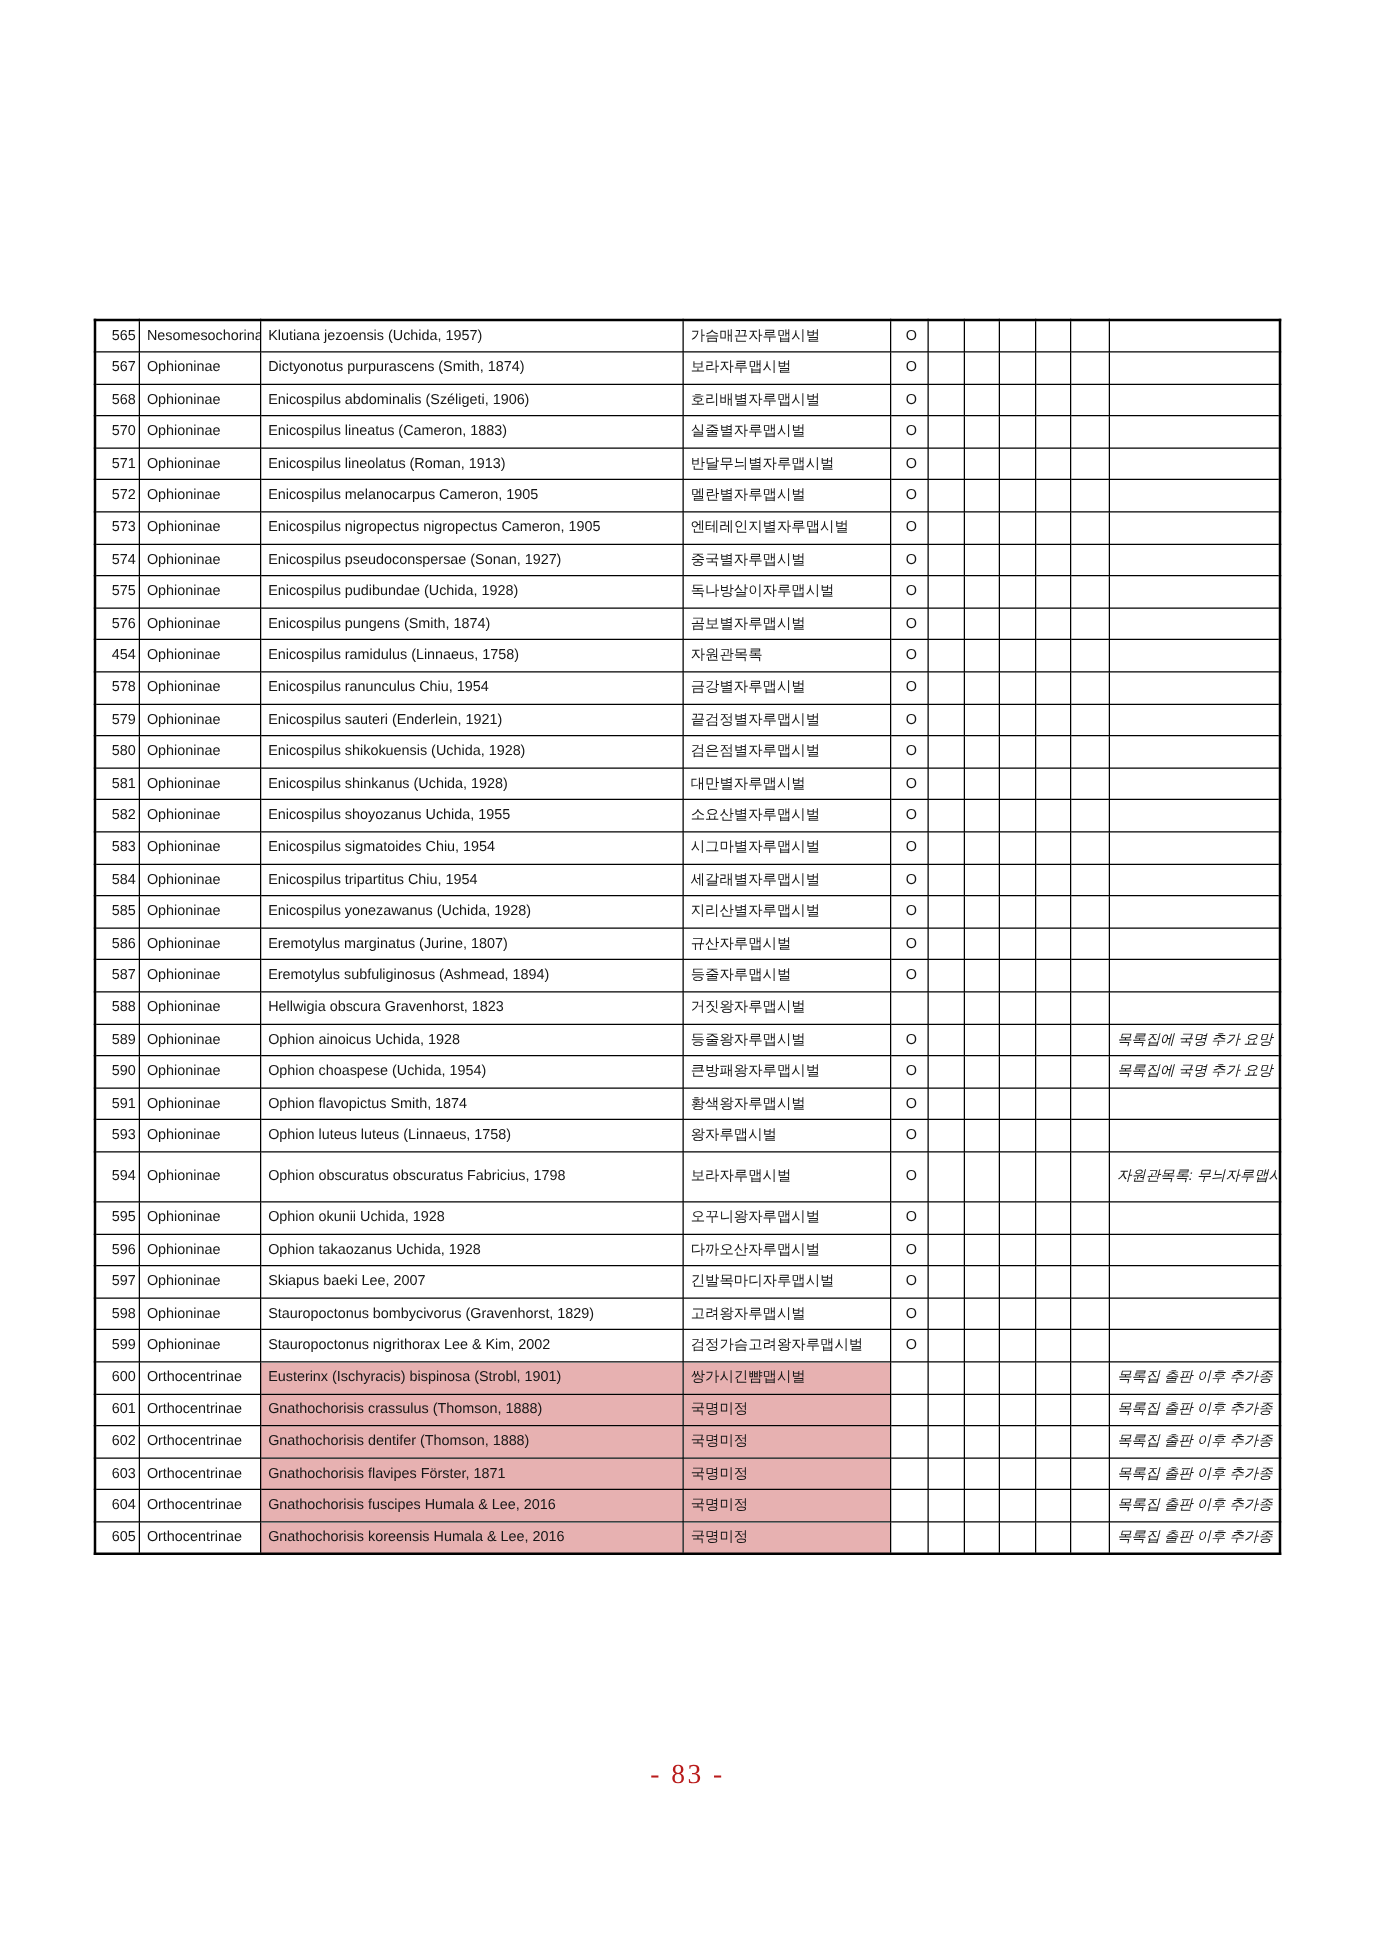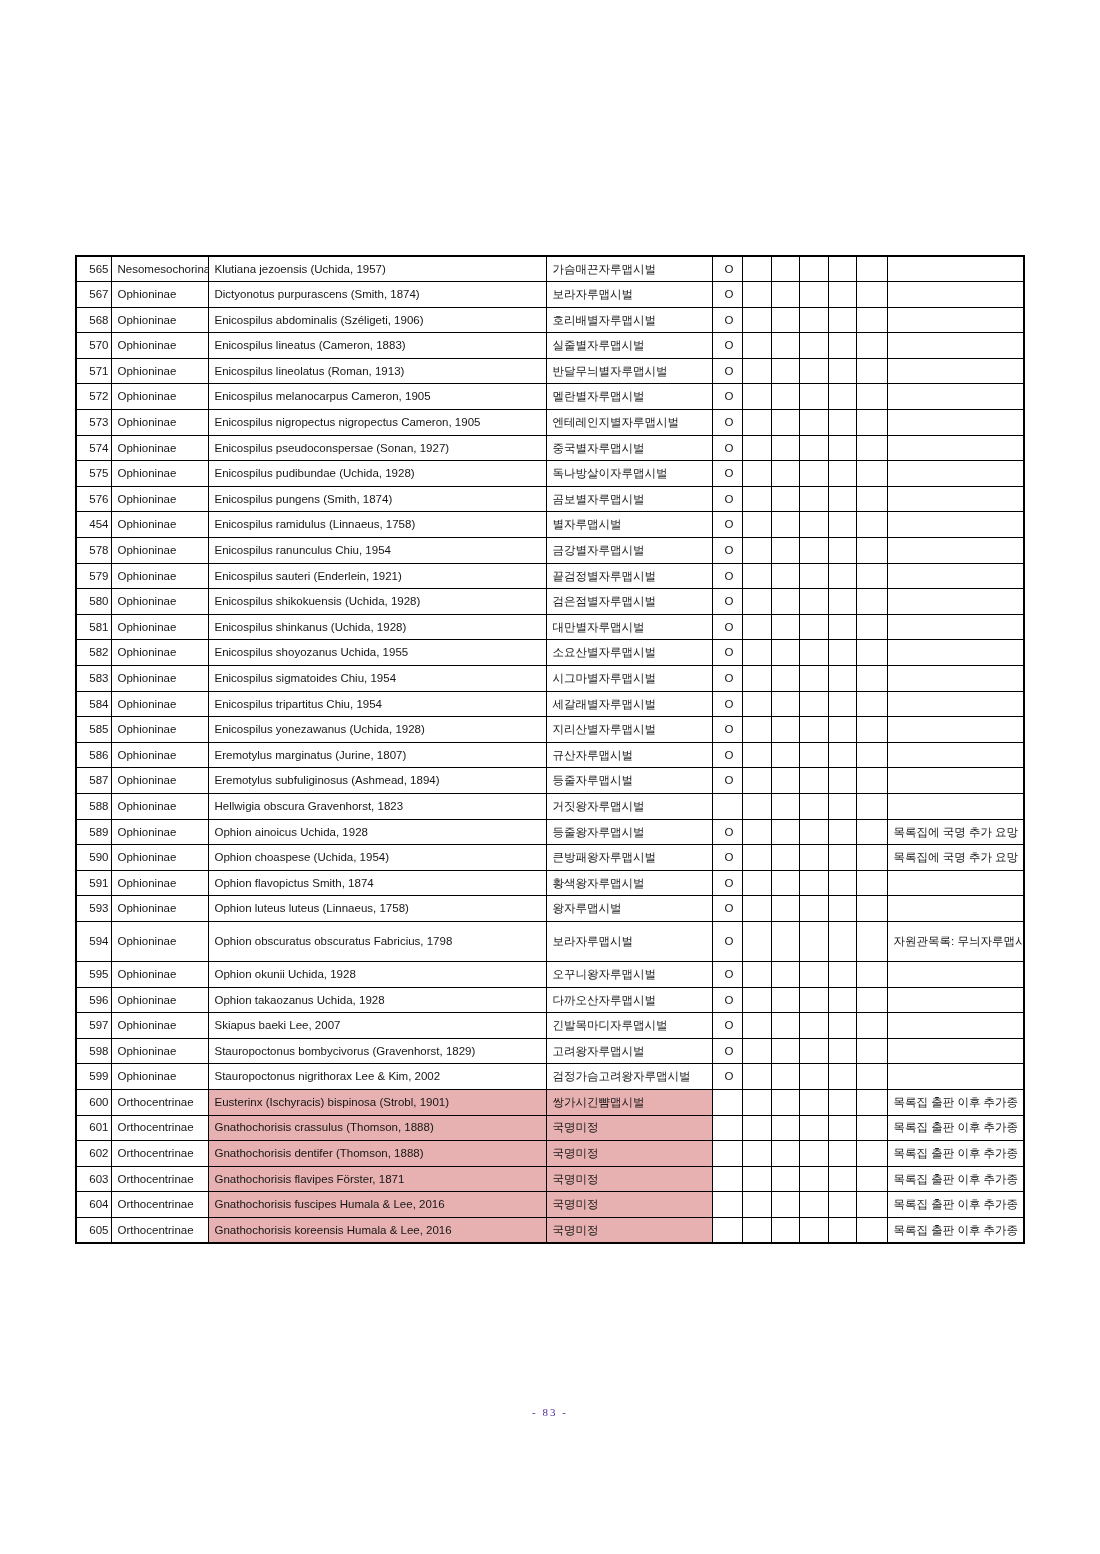--- a/index.html
+++ b/index.html
@@ -28,30 +28,31 @@
   tr.data-row{height:25.6px;}
   tr.data-row.tall{height:40px;}
   td.c-no{text-align:right;padding:0;}
   td.c-mark{text-align:center;padding:0;font-size:13px;}
   td.c-n{padding:0;}
   td.c-note{
     font-size:10px;
     line-height:1.3;
     white-space:pre-line;
     padding:1px 1px 1px 4px;
+    font-style:italic;
   }
   td.hl{background:var(--hl,#e7b1b1);}
 
   .footer{
     position:absolute;left:0;top:1406px;width:100%;
     text-align:center;
     font-family:"Liberation Serif","DejaVu Serif",serif;
-    font-size:11px;
+    font-size:22px;
     letter-spacing:2px;
-    color:#4c1d95;
+    color:#b91c1c;
   }
 </style>
 </head>
 <body>
 
 <div class="page">
 
   <table class="species-table">
     <colgroup>
       <col style="width:35px">
@@ -194,21 +195,21 @@
     <td class="c-n"></td>
     <td class="c-n"></td>
     <td class="c-n"></td>
     <td class="c-n"></td>
     <td class="c-note"></td>
   </tr>
         <tr class="data-row">
     <td class="c-no">454</td>
     <td class="c-sub">Ophioninae</td>
     <td class="c-sp">Enicospilus ramidulus (Linnaeus, 1758)</td>
-    <td class="c-ko">별자루맵시벌</td>
+    <td class="c-ko">자원관목록</td>
     <td class="c-mark">O</td>
     <td class="c-n"></td>
     <td class="c-n"></td>
     <td class="c-n"></td>
     <td class="c-n"></td>
     <td class="c-n"></td>
     <td class="c-note"></td>
   </tr>
         <tr class="data-row">
     <td class="c-no">578</td>

